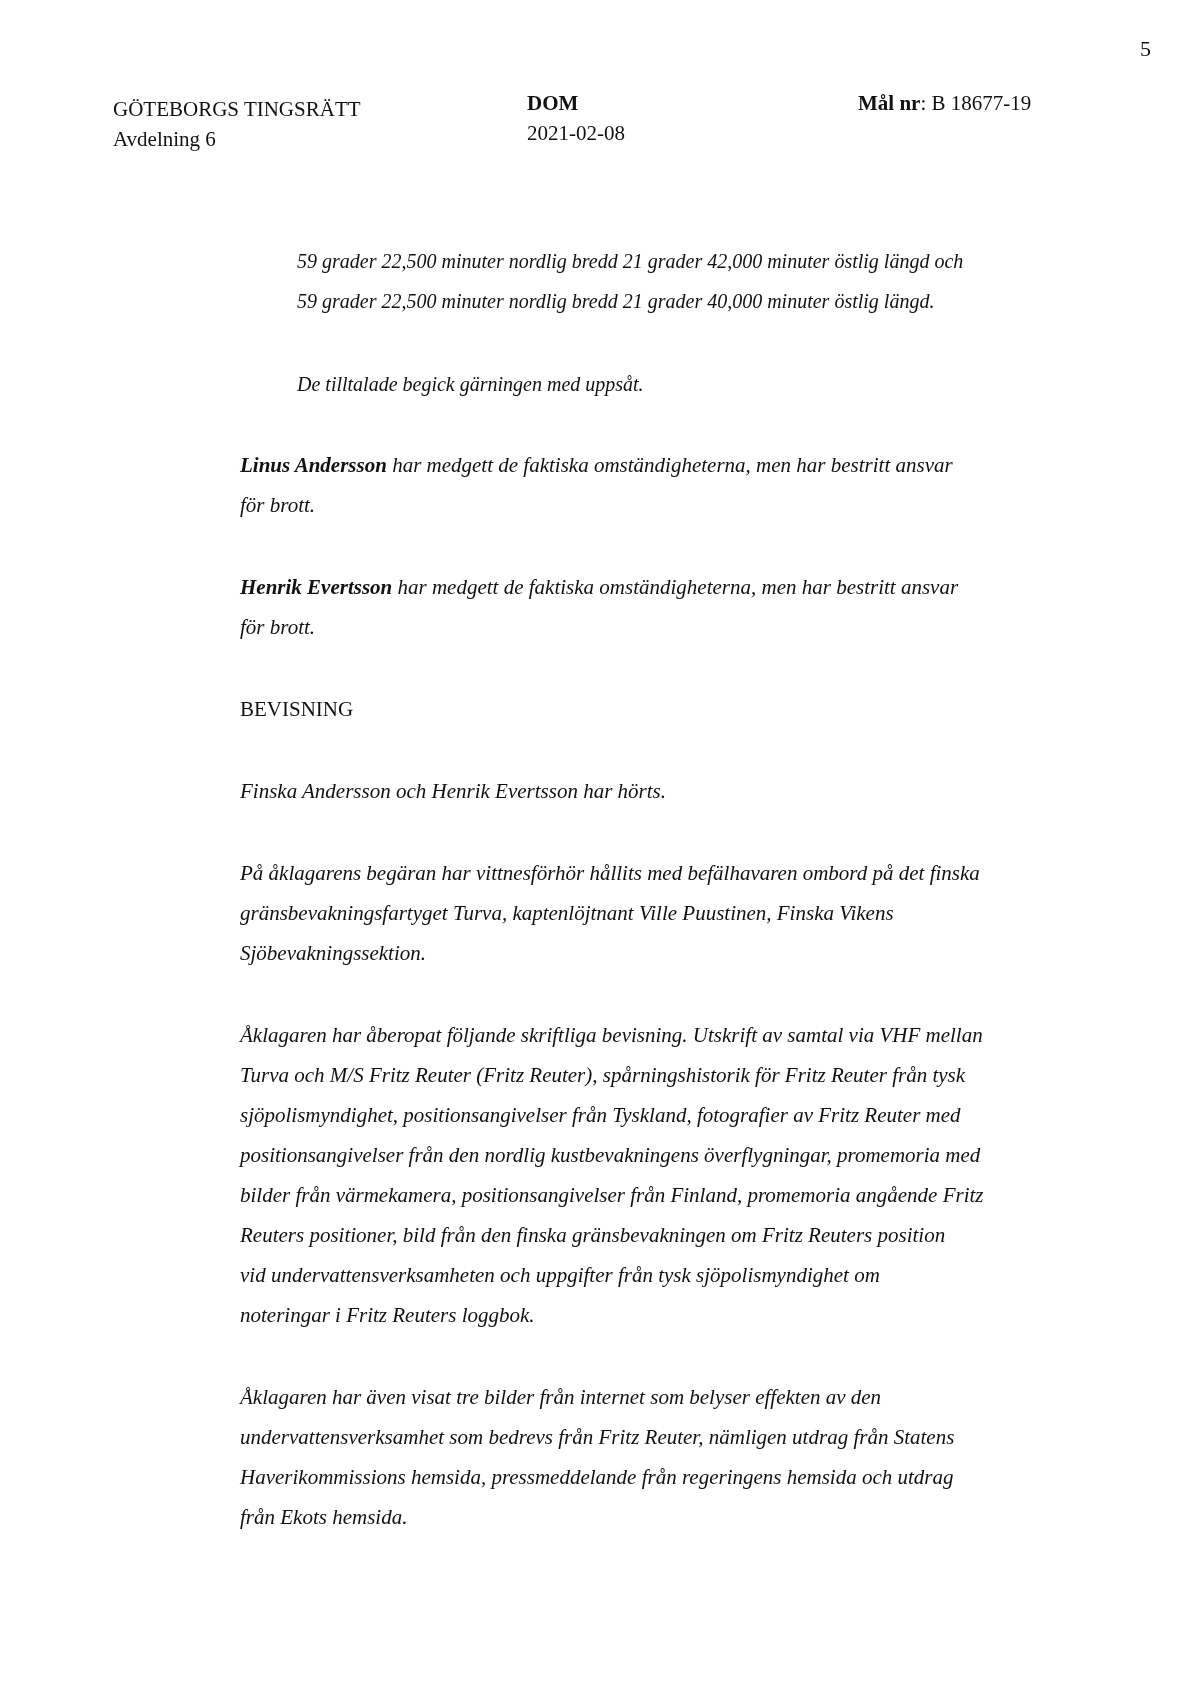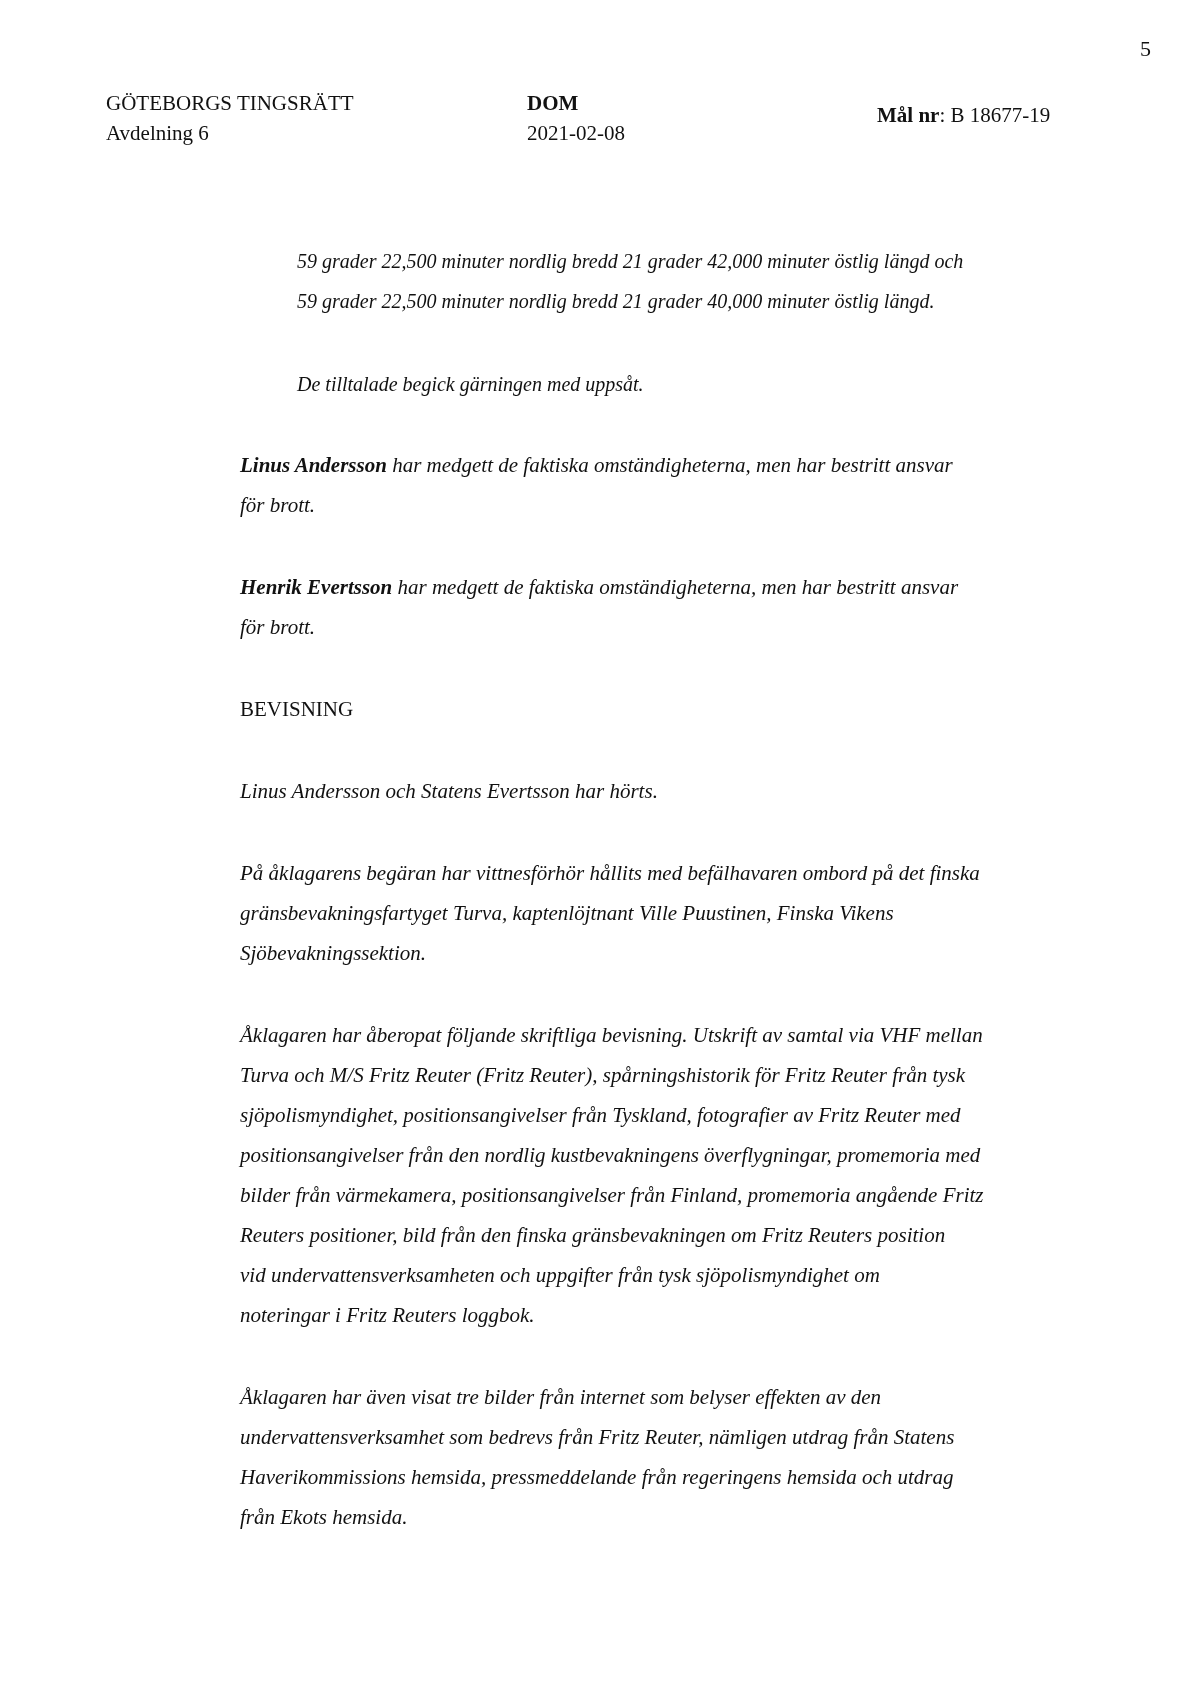--- a/index.html
+++ b/index.html
@@ -26,23 +26,23 @@
       top: 88px;
       left: 97px;
       width: 1000px;
       font-size: 21px;
       line-height: 30px;
     }
     .header .col {
       position: absolute;
       top: 0;
     }
-    .header .col-court { left: 9px; }
+    .header .col-court { left: 16px; margin-top: 6px; }
     .header .col-type { left: 430px; }
-    .header .col-case { left: 780px; margin-top: 12px; }
+    .header .col-case { left: 761px; }
     .bold { font-weight: bold; }
 
     .body {
       position: absolute;
       top: 0;
       left: 0;
       width: 1190px;
     }
     .line {
       position: absolute;
@@ -103,21 +103,21 @@
   <div class="para">
     <div class="line" style="top:574px">
       <span class="bold">Henrik Evertsson</span><span> har medgett de faktiska omständigheterna, men har bestritt ansvar</span>
     </div>
     <div class="line" style="top:614px">för brott.</div>
   </div>
 
   <div class="heading">BEVISNING</div>
 
   <div class="para">
-    <div class="line" style="top:778px">Linus Andersson och Statens Evertsson har hörts.</div>
+    <div class="line" style="top:778px">Finska Andersson och Henrik Evertsson har hörts.</div>
   </div>
 
   <div class="para">
     <div class="line" style="top:860px">På åklagarens begäran har vittnesförhör hållits med befälhavaren ombord på det finska</div>
     <div class="line" style="top:900px">gränsbevakningsfartyget Turva, kaptenlöjtnant Ville Puustinen, Finska Vikens</div>
     <div class="line" style="top:940px">Sjöbevakningssektion.</div>
   </div>
 
   <div class="para">
     <div class="line" style="top:1022px">Åklagaren har åberopat följande skriftliga bevisning. Utskrift av samtal via VHF mellan</div>

